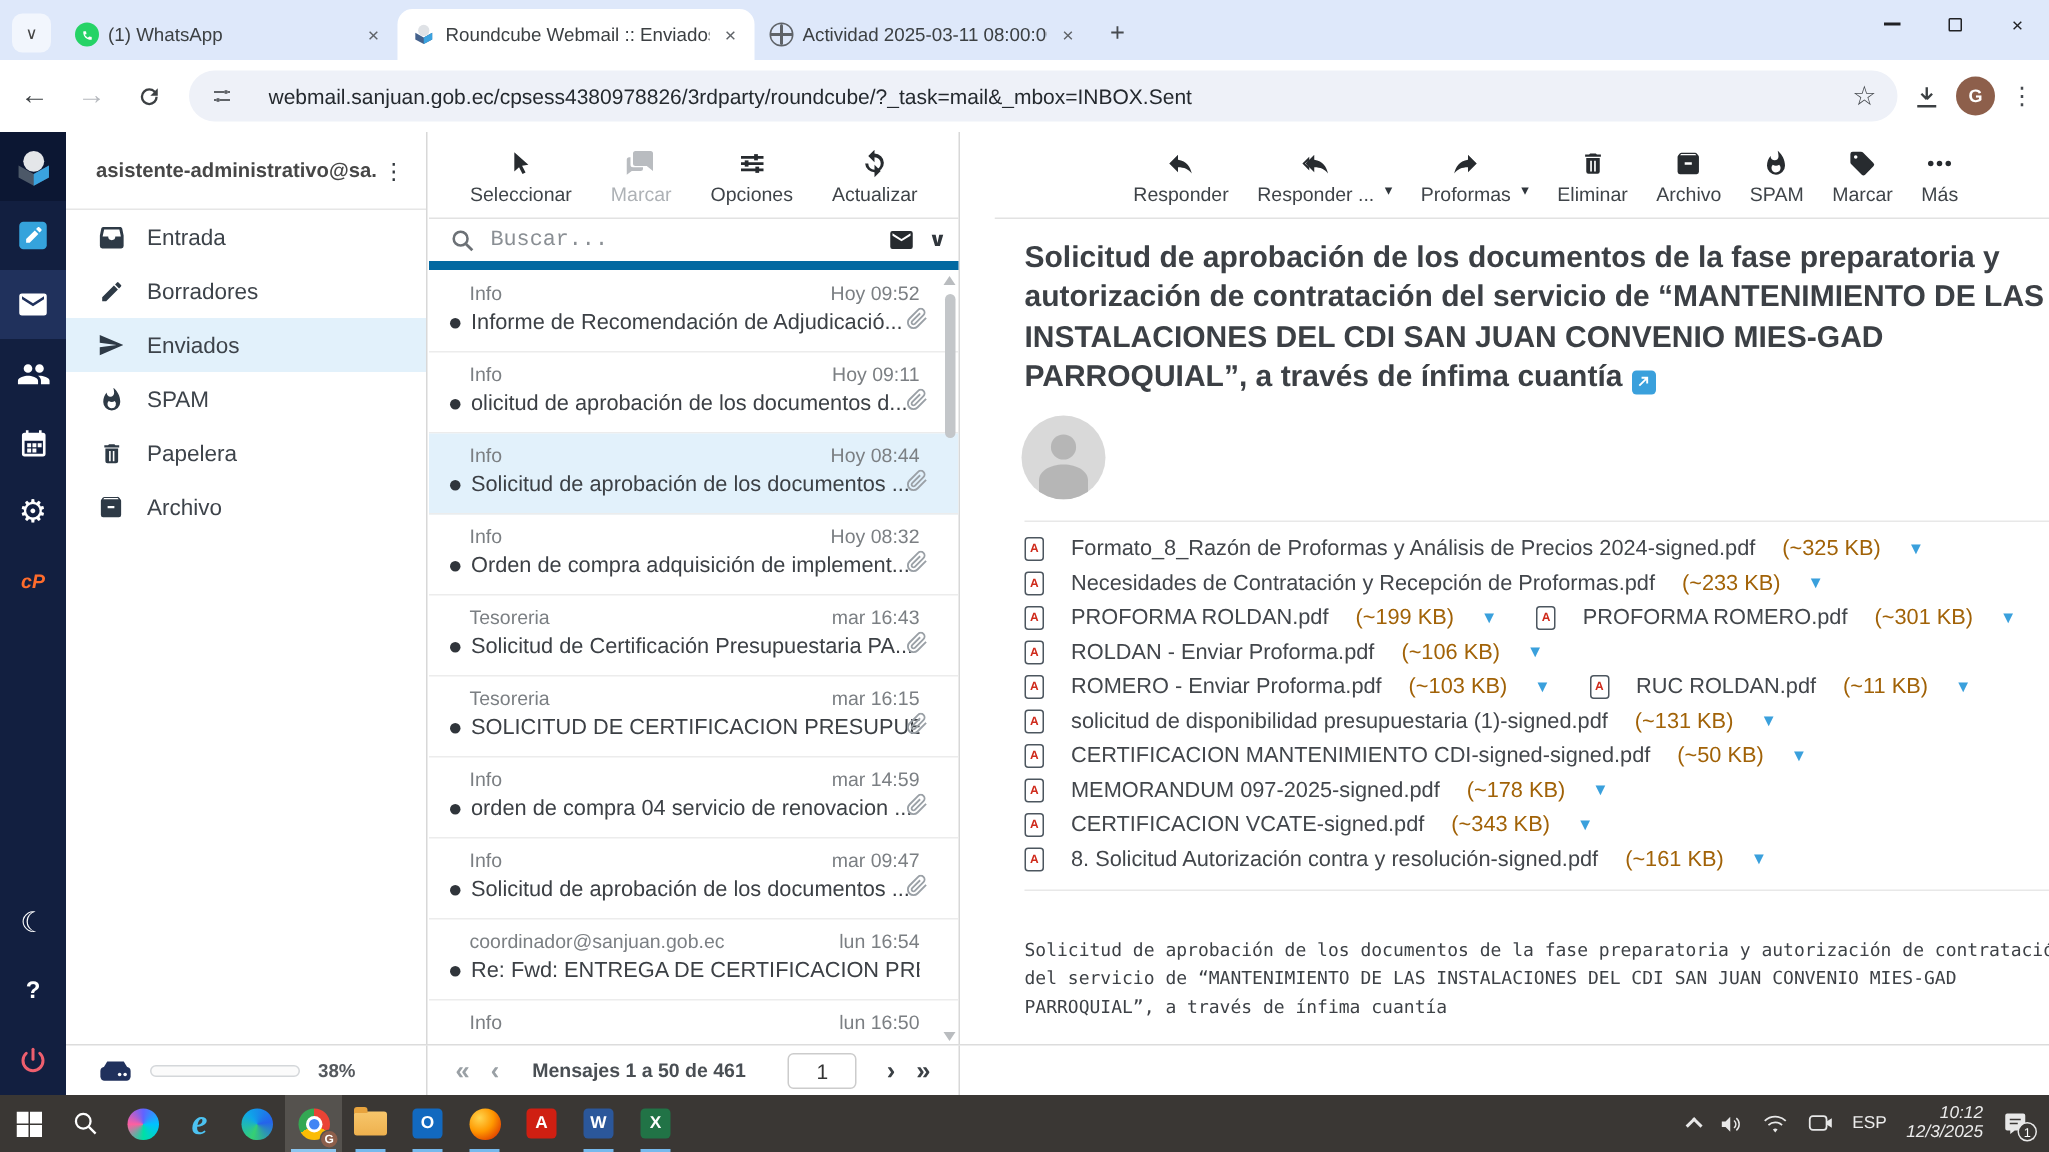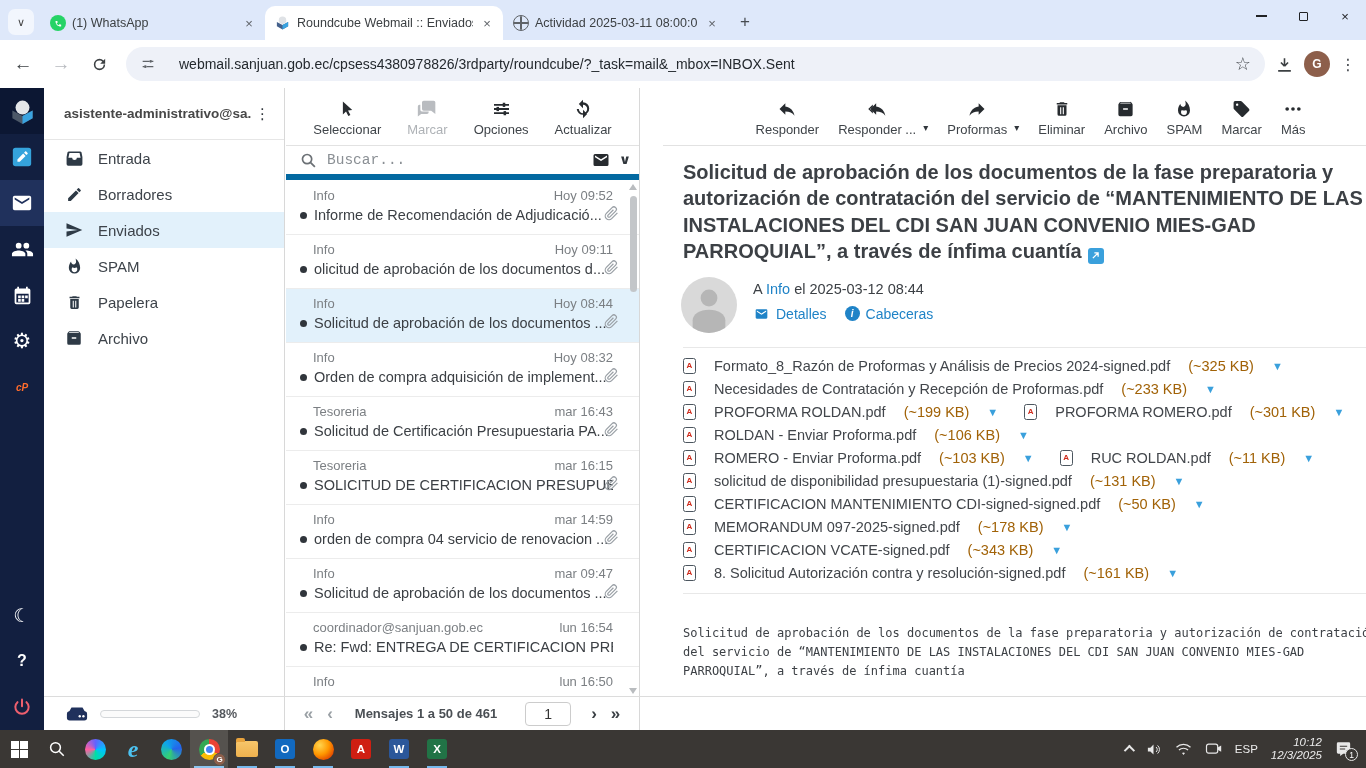--- a/index.html
+++ b/index.html
@@ -38,21 +38,21 @@
 
   
   .app { position:absolute; top:88px; left:0; width:1366px; height:642px; background:#fff; }
 
   
   .rail { position:absolute; left:0; top:0; width:44px; height:642px; background:#121f40; display:flex; flex-direction:column; align-items:center; }
   .rail-logo { width:44px; height:46px; background:#0c1733; display:flex; align-items:center; justify-content:center; }
   .rail-item { width:44px; height:46px; display:flex; align-items:center; justify-content:center; color:#fff; }
   .rail-item.active { background:#20315c; }
   .rail-spacer { flex:1; }
-  .cp-logo { color:#ff6c2c; font-weight:700; font-style:italic; font-size:10px; }
+  .cp-logo { color:#ff6c2c; font-weight:700; font-style:italic; font-size:13px; }
   .gear-glyph { font-size:21px; color:#fff; }
   .moon-glyph { font-size:19px; color:#fff; }
   .q-glyph { font-size:16px; font-weight:700; color:#fff; }
 
   
   .folders { position:absolute; left:44px; top:0; width:241px; height:608px; background:#fff; border-right:1px solid #d8d8d8; }
   .acct-header { height:52px; display:flex; align-items:center; padding:0 10px 0 20px; border-bottom:1px solid #e6e6e6; }
   .acct-name { font-size:13.5px; font-weight:700; color:#474747; flex:1; white-space:nowrap; overflow:hidden; }
   .acct-kebab { font-size:15px; color:#30363c; padding:0 4px; }
   .folder { height:36px; display:flex; align-items:center; padding-left:20px; gap:14px; color:#3d434a; font-size:15px; }
@@ -607,37 +607,20 @@
           </span>
       </div>
 
       <div class="senderrow">
         <div class="avatar-big">
           <svg width="56" height="56" viewBox="0 0 24 24">
               <circle cx="12" cy="9" r="3.6" fill="#b6b6b6"></circle>
               <path d="M12 14c-4 0-7 2-7 4.5V24h14v-5.5c0-2.5-3-4.5-7-4.5z" fill="#b6b6b6"></path>
             </svg>
         </div>
-        <div class="sendermeta">
-          <span>A</span>
-          <span class="bluelink">Info</span>
-          <span>el 2025-03-12 08:44</span>
-          <div class="metaline2">
-            <span class="mbtn">
-              <svg width="17" height="14" viewBox="0 0 24 24">
-                  <path d="M20 4H4a2 2 0 00-2 2v12a2 2 0 002 2h16a2 2 0 002-2V6a2 2 0 00-2-2zm0 4.2l-8 5-8-5V6l8 5 8-5z" fill="#1f83c7"></path>
-                </svg>
-              <span>Detalles</span>
-            </span>
-            <span class="mbtn">
-              <span class="icircle">i</span>
-              <span>Cabeceras</span>
-            </span>
-          </div>
-        </div>
       </div>
 
       <div class="attachments">
         <span class="att">
             <span class="pdficon"></span>
             <span>Formato_8_Razón de Proformas y Análisis de Precios 2024-signed.pdf</span>
             <span class="asize">(~325 KB)</span>
             <span class="acaret">▼</span>
           </span>
         <span class="att">

